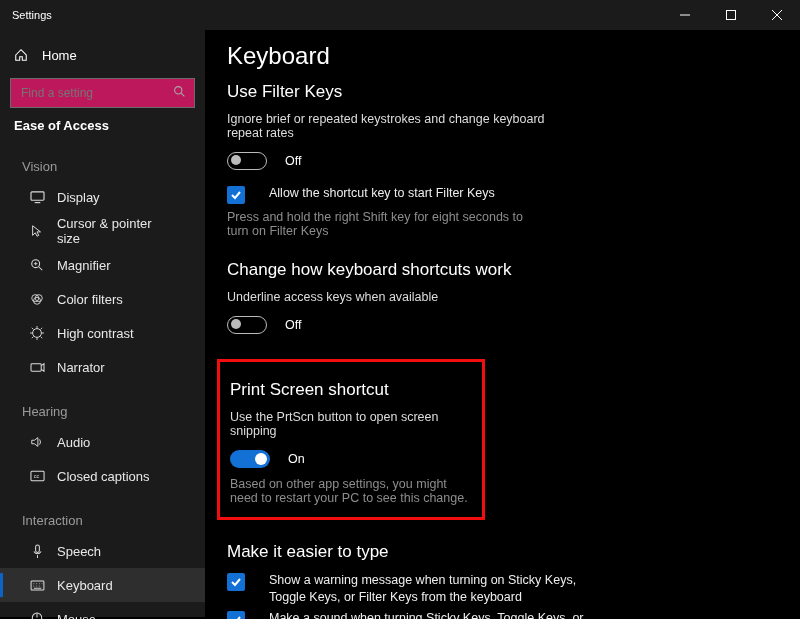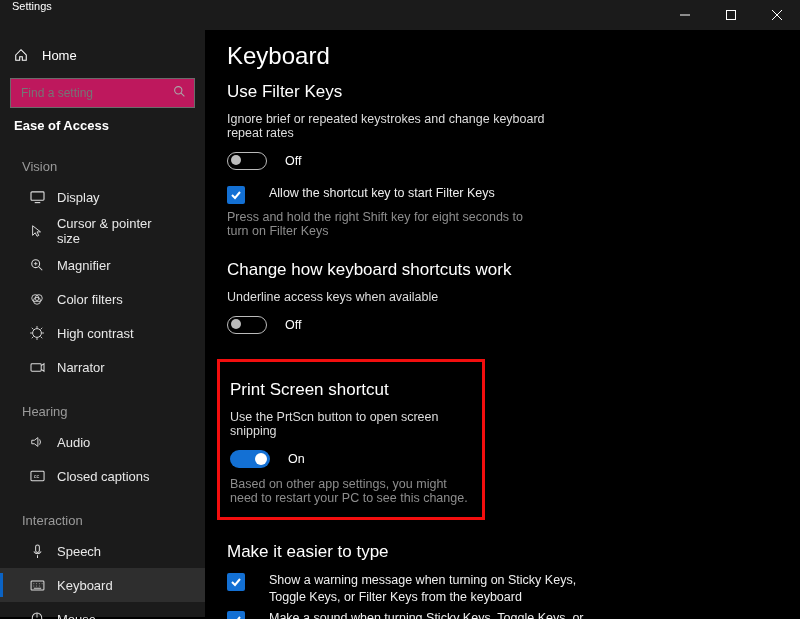--- a/index.html
+++ b/index.html
@@ -9,21 +9,21 @@
     background: #000;
     font-family: "Segoe UI", Arial, sans-serif;
     font-size: 13px;
     color: #fff;
     overflow: hidden;
     position: relative;
   }
   .titlebar {
     position: absolute; top: 0; left: 0; right: 0;
     height: 30px;
-    display: flex; 
+    display: flex; align-items: center;
     background: #1b1b1b;
   }
   .titlebar-label {
     font-size: 11px; color: #fff;
     padding-left: 12px;
     flex: 0 0 auto;
   }
   .titlebar-spacer { flex: 1; }
   .sysbtn {
     width: 46px; height: 30px;

